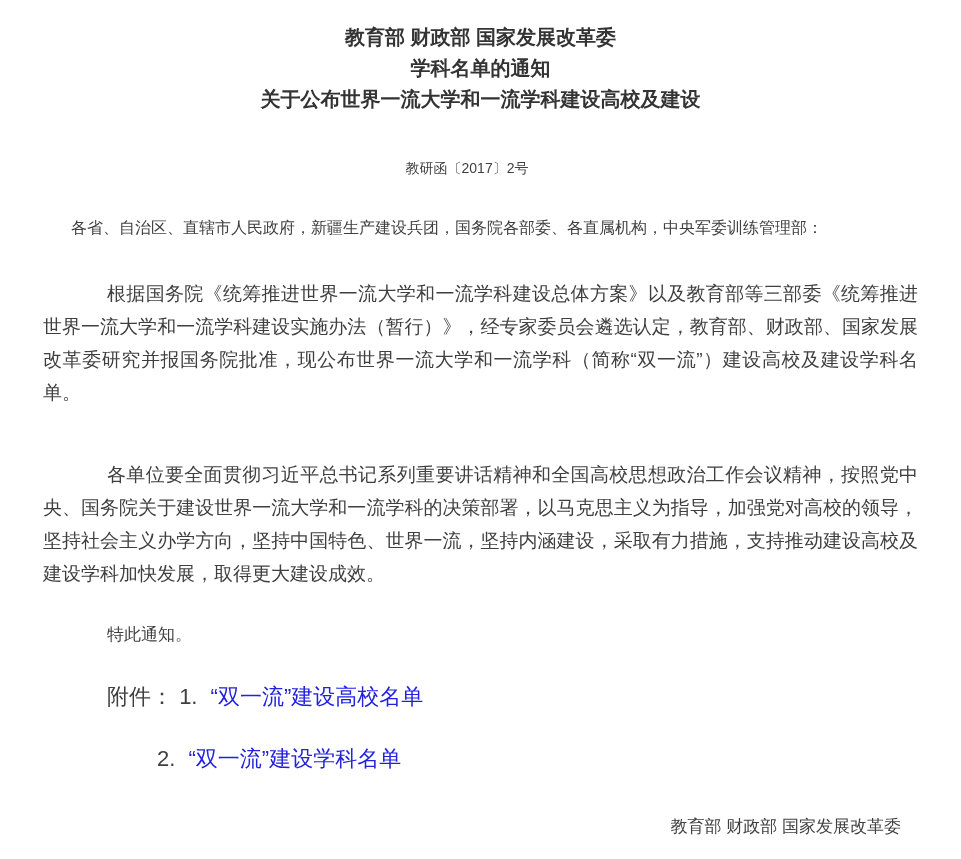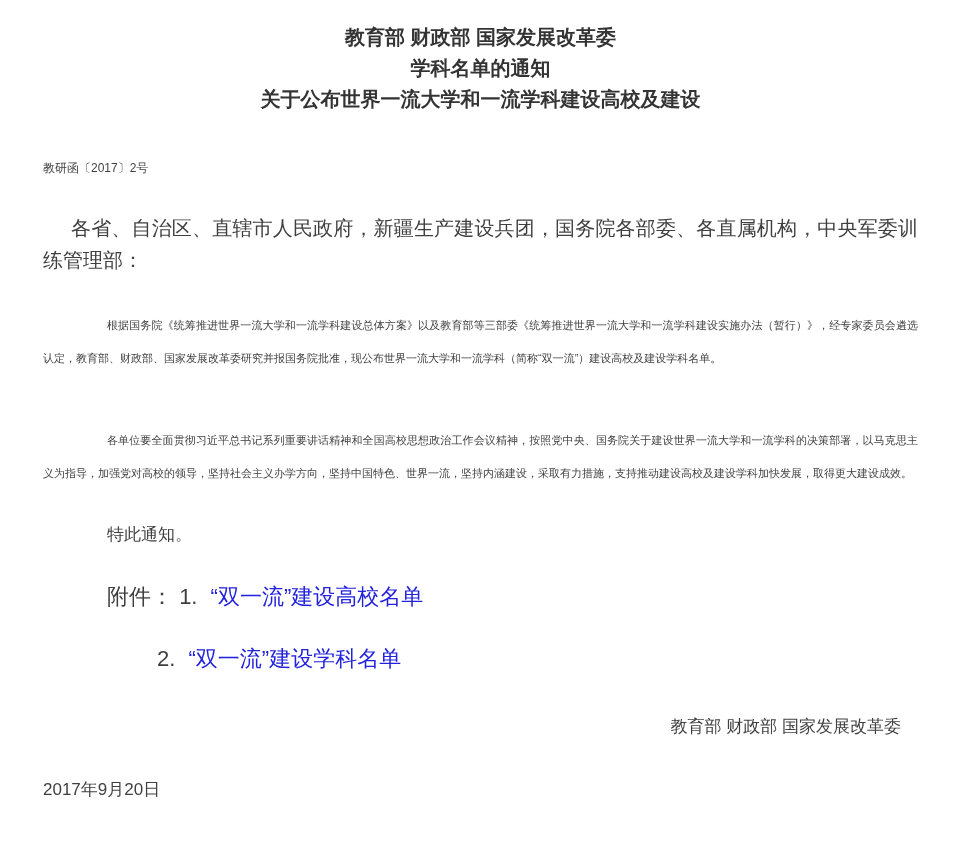--- a/index.html
+++ b/index.html
@@ -21,35 +21,35 @@
   .title-block {
     margin-top: 2px;
     text-align: center;
     font-size: 20px;
     font-weight: bold;
     color: #333333;
     line-height: 31px;
   }
   .doc-number {
     margin-top: 37px;
-    text-align: left;
+    text-align: center;
     padding-right: 27px;
-    font-size: 12px;
+    font-size: 14px;
     line-height: 32px;
   }
   .addressee {
     margin: 28px 0 0 0;
-    font-size: 20px;
+    font-size: 16px;
     line-height: 32px;
     text-indent: 28px;
     text-align: justify;
   }
   .body-para {
     margin: 33px 0 0 0;
-    font-size: 11px;
+    font-size: 19px;
     line-height: 33px;
     text-indent: 64px;
     text-align: justify;
   }
   .body-para.second {
     margin-top: 49px;
   }
   .closing {
     margin: 29px 0 0 0;
     font-size: 17px;

